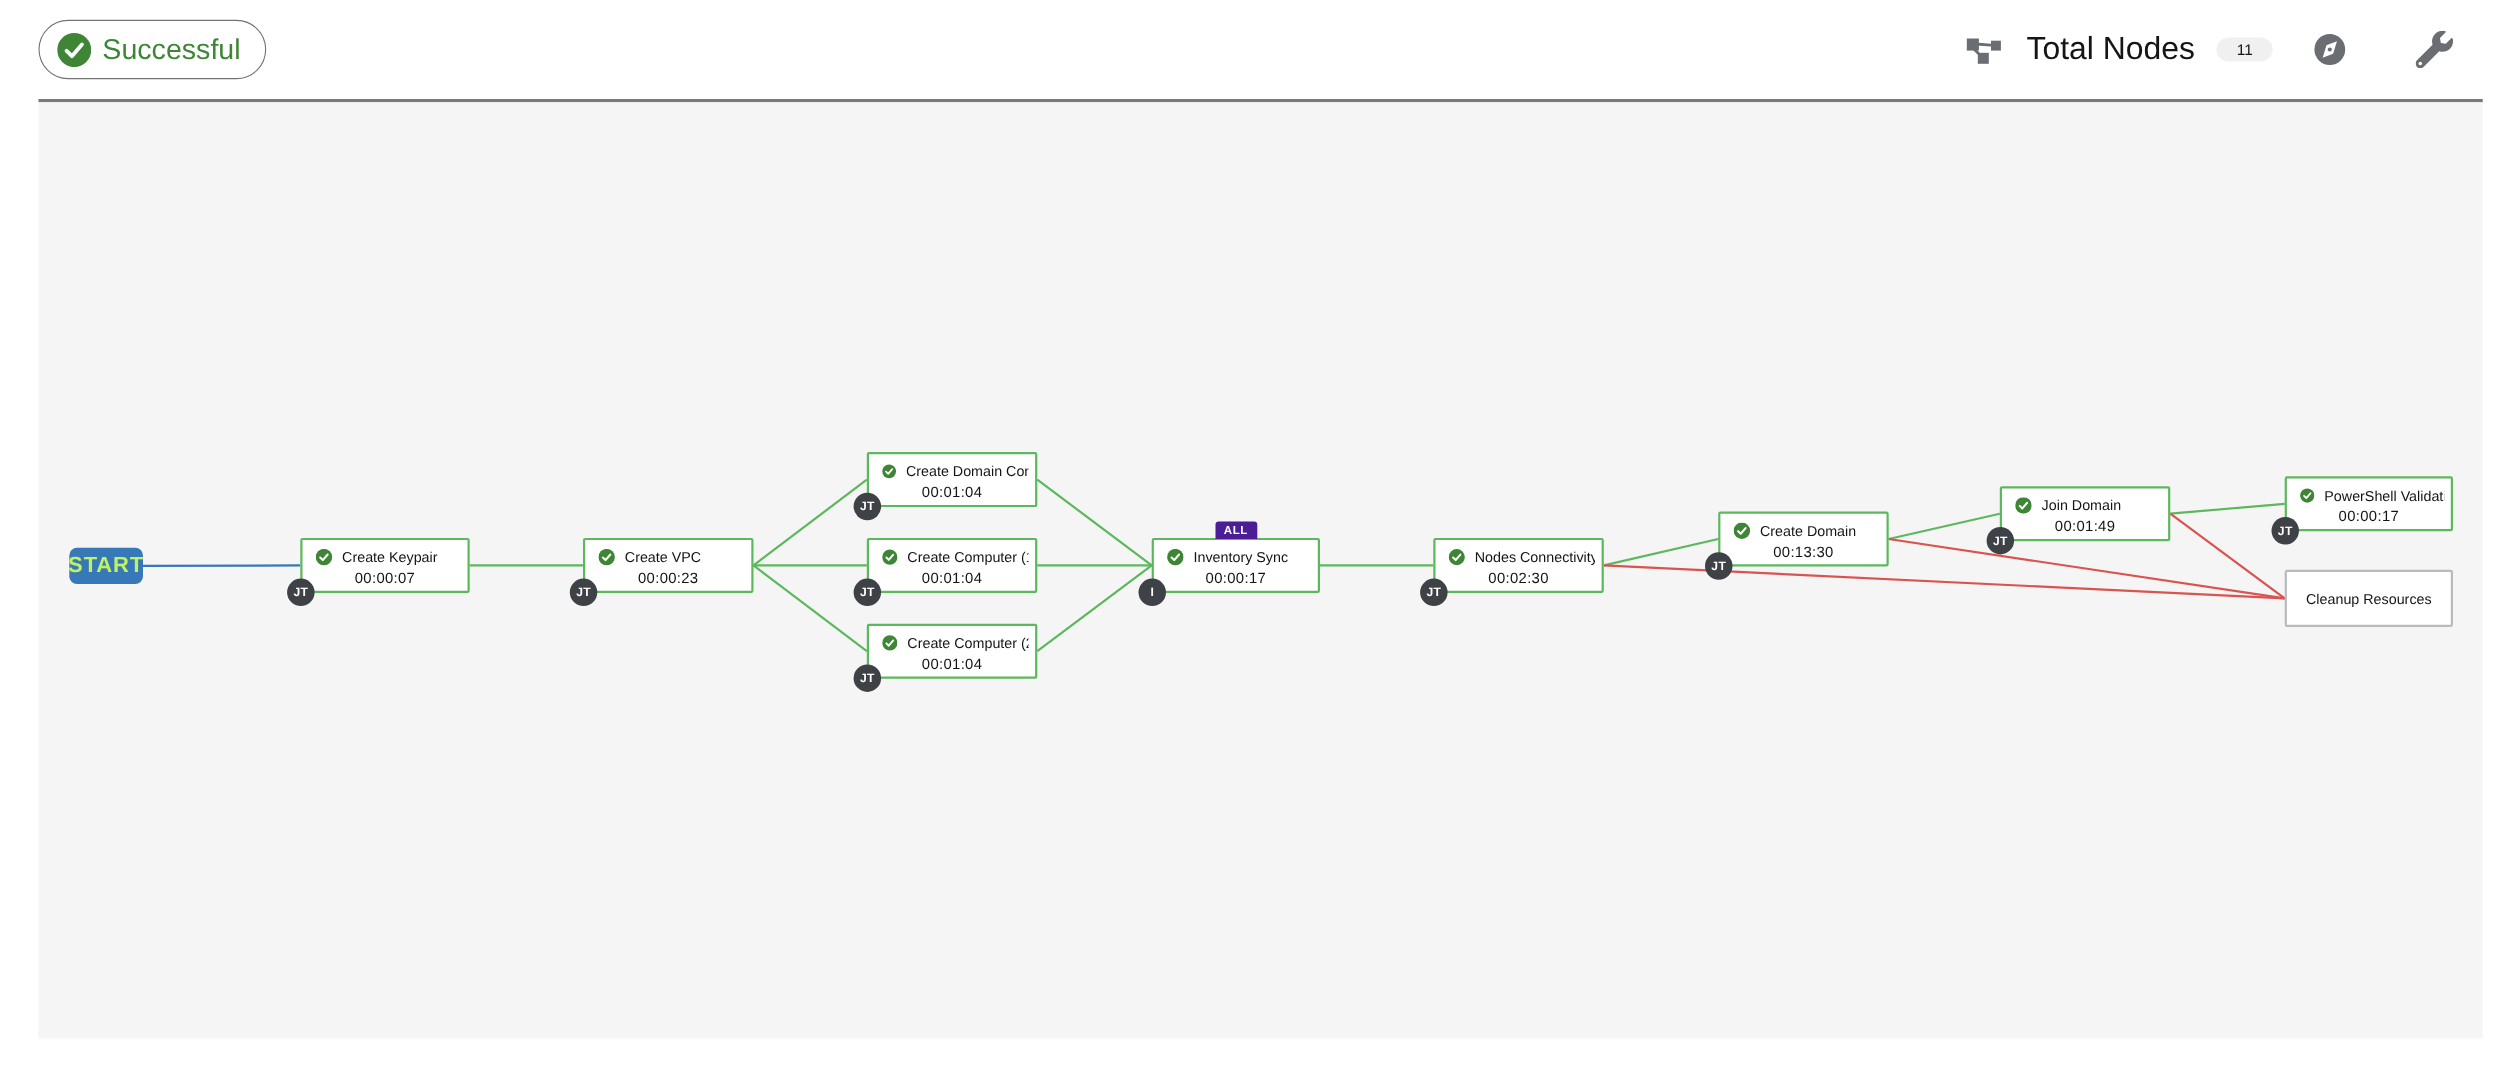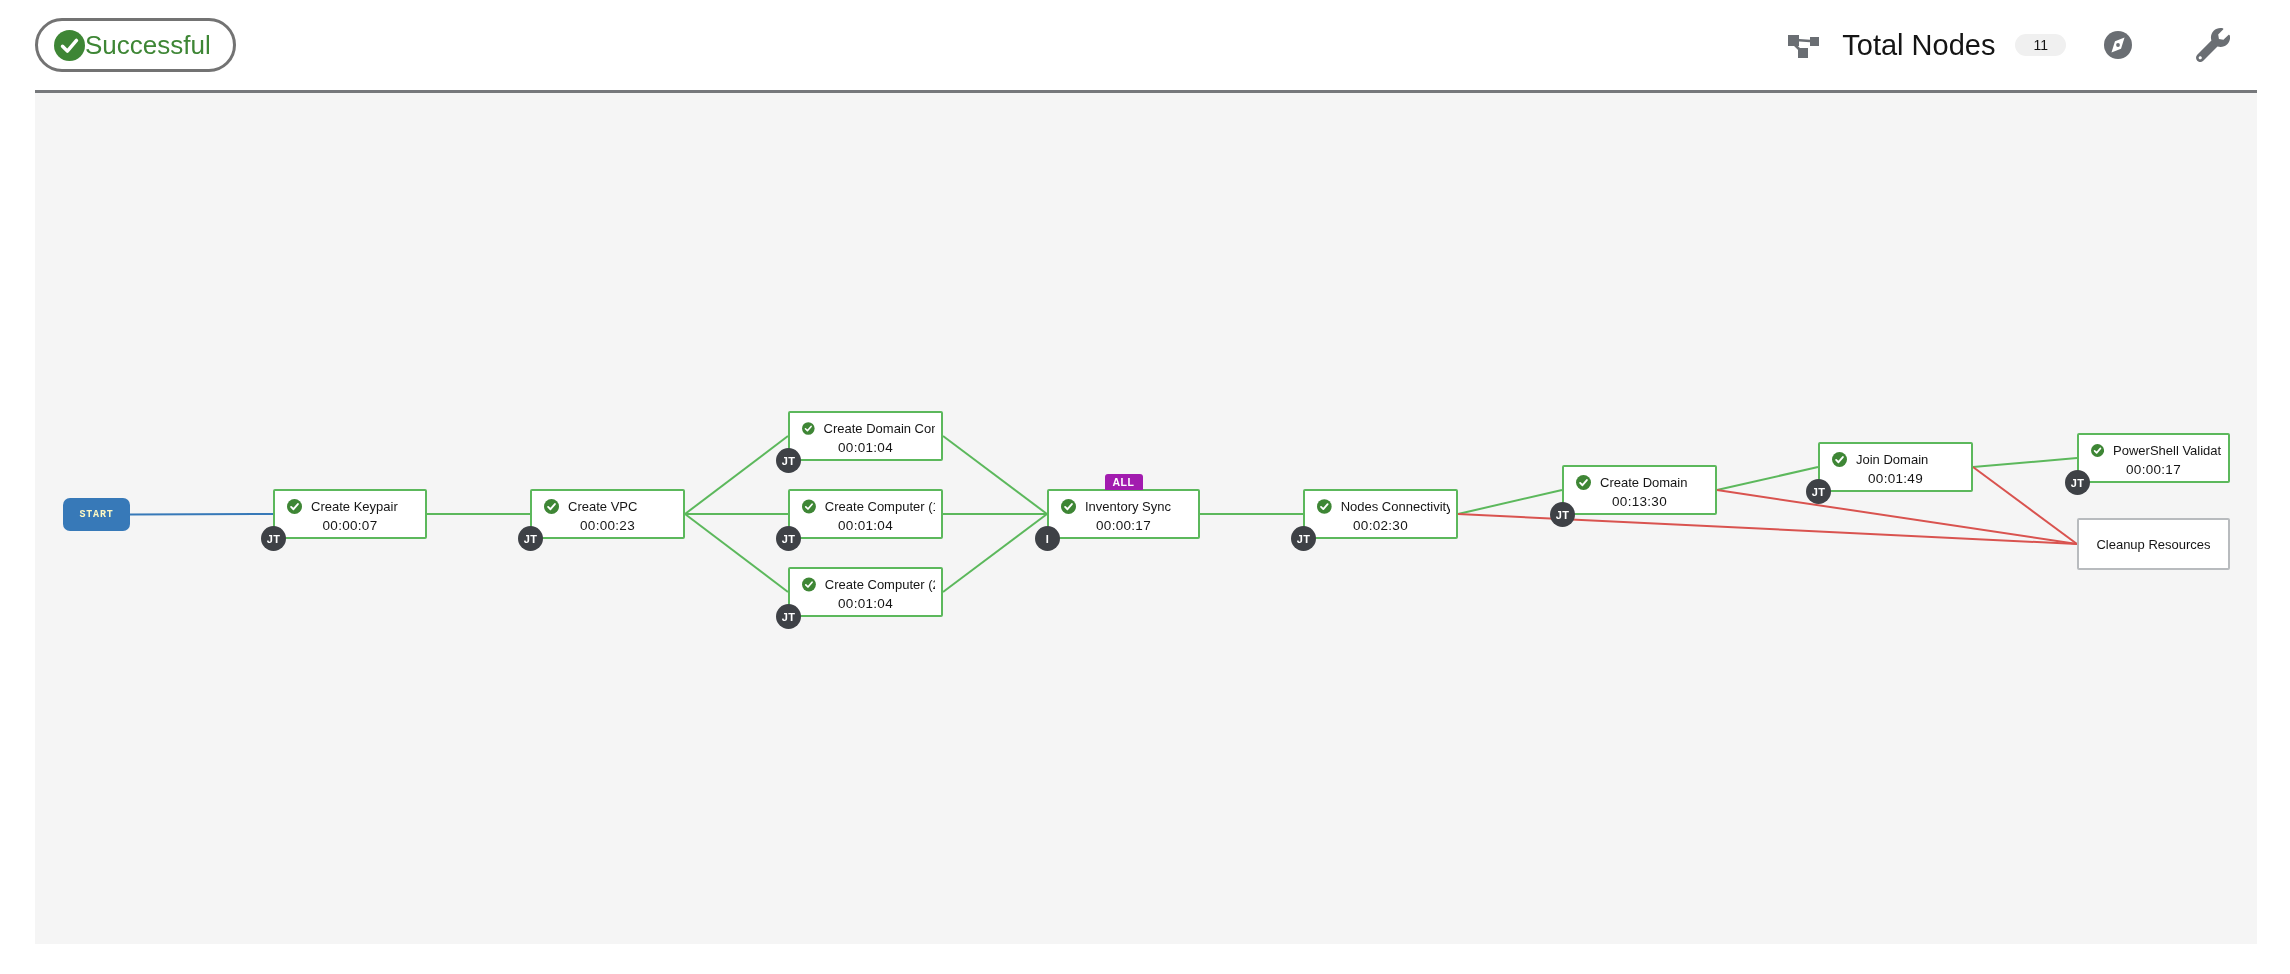--- a/index.html
+++ b/index.html
@@ -3,40 +3,40 @@
 <meta charset="utf-8">
 <style>
   * { margin:0; padding:0; box-sizing:border-box; }
   html,body { width:2290px; height:974px; background:#ffffff; overflow:hidden;
               font-family:"Liberation Sans", sans-serif; }
 
   
   .header { position:absolute; top:0; left:0; width:2290px; height:90px; background:#fff; }
   .header-left { position:absolute; left:35px; top:0; height:90px; display:flex; align-items:center; gap:22px; }
   .page-title { font-size:30px; font-weight:700; color:#151515; letter-spacing:0.2px; }
-  .status-pill { display:flex; align-items:center; height:54px; padding:0 22px 0 16px;
-                 border:3px solid #737373; border-radius:28px; background:#fff; }
+  .status-pill { display:flex; align-items:center; gap:10px; height:54px; padding:0 22px 0 16px;
+                 border:1px solid #737373; border-radius:28px; background:#fff; }
   .status-pill .label { font-size:26px; color:#3e8635; }
   .header-right { position:absolute; right:60px; top:0; height:90px; display:flex; align-items:center; }
   .total-nodes-label { font-size:29px; font-weight:400; color:#151515; margin-left:20px; }
   .count-pill { margin-left:20px; background:#f0f0f0; border-radius:17px; padding:3px 18px;
                 font-size:14px; font-weight:500; color:#151515; }
   .hdr-icon-btn { border:none; background:transparent; cursor:pointer; display:flex; align-items:center; }
   .compass-btn { margin-left:36px; }
   .wrench-btn { margin-left:62px; }
 
   .divider { position:absolute; left:35px; top:90px; width:2222px; height:3px; background:#76787b; }
 
   
   .canvas { position:absolute; left:35px; top:93px; width:2222px; height:851px; background:#f5f5f5; }
   #edges { position:absolute; left:0; top:0; }
 
-  .start-node { position:absolute; background:#3779b8; color:#fef9c3; border-radius:7px;
+  .start-node { position:absolute; background:#3779b8; color:#bef264; border-radius:7px;
                 display:flex; align-items:center; justify-content:center;
-                font-size:10px; font-weight:700; letter-spacing:0.8px; z-index:2;font-family:Liberation Mono, monospace; }
+                font-size:20px; font-weight:700; letter-spacing:0.8px; z-index:2; }
 
   .wf-node { position:absolute; background:#fff; border:2px solid #5cb85c; border-radius:2px; z-index:2; }
   .wf-node.not-run { border-color:#b8bbbe; display:flex; align-items:center; justify-content:center; }
   .wf-node .row1 { display:flex; align-items:center; gap:9px; padding:8px 6px 0 12px; }
   .wf-node .node-name { font-size:13px; color:#151515; white-space:nowrap; overflow:hidden; }
   .wf-node .node-time { text-align:center; font-size:13.5px; color:#151515; margin-top:4px; letter-spacing:0.3px; }
 
   .wf-badge { position:absolute; width:25px; height:25px; border-radius:50%; background:#3e4146;
               color:#fff; font-size:11px; font-weight:700; letter-spacing:0.3px;
               display:flex; align-items:center; justify-content:center; z-index:3; }
@@ -174,21 +174,21 @@
         <div class="row1">
           <svg width="15" height="15" viewBox="0 0 16 16">
             <circle cx="8" cy="8" r="8" fill="#3e8635"></circle>
             <path d="M4.4 8.4 L6.9 10.9 L11.6 5.4" stroke="#fff" stroke-width="2" fill="none" stroke-linecap="round" stroke-linejoin="round"></path>
           </svg>
           <span class="node-name">Inventory Sync</span>
         </div>
         <div class="node-time">00:00:17</div>
       </div>
       <div class="wf-badge" style="left: 1000px; top: 433px; background: rgb(62, 65, 70);">I</div>
-      <div class="wf-tag" style="left: 1069.5px; top: 381px; background: #a21caf;">ALL</div>
+      <div class="wf-tag" style="left: 1069.5px; top: 381px; background: #4c1d95;">ALL</div>
       <div class="wf-node" style="left: 1268px; top: 396px; width: 155px; height: 50px;">
         <div class="row1">
           <svg width="15" height="15" viewBox="0 0 16 16">
             <circle cx="8" cy="8" r="8" fill="#3e8635"></circle>
             <path d="M4.4 8.4 L6.9 10.9 L11.6 5.4" stroke="#fff" stroke-width="2" fill="none" stroke-linecap="round" stroke-linejoin="round"></path>
           </svg>
           <span class="node-name">Nodes Connectivity</span>
         </div>
         <div class="node-time">00:02:30</div>
       </div>

